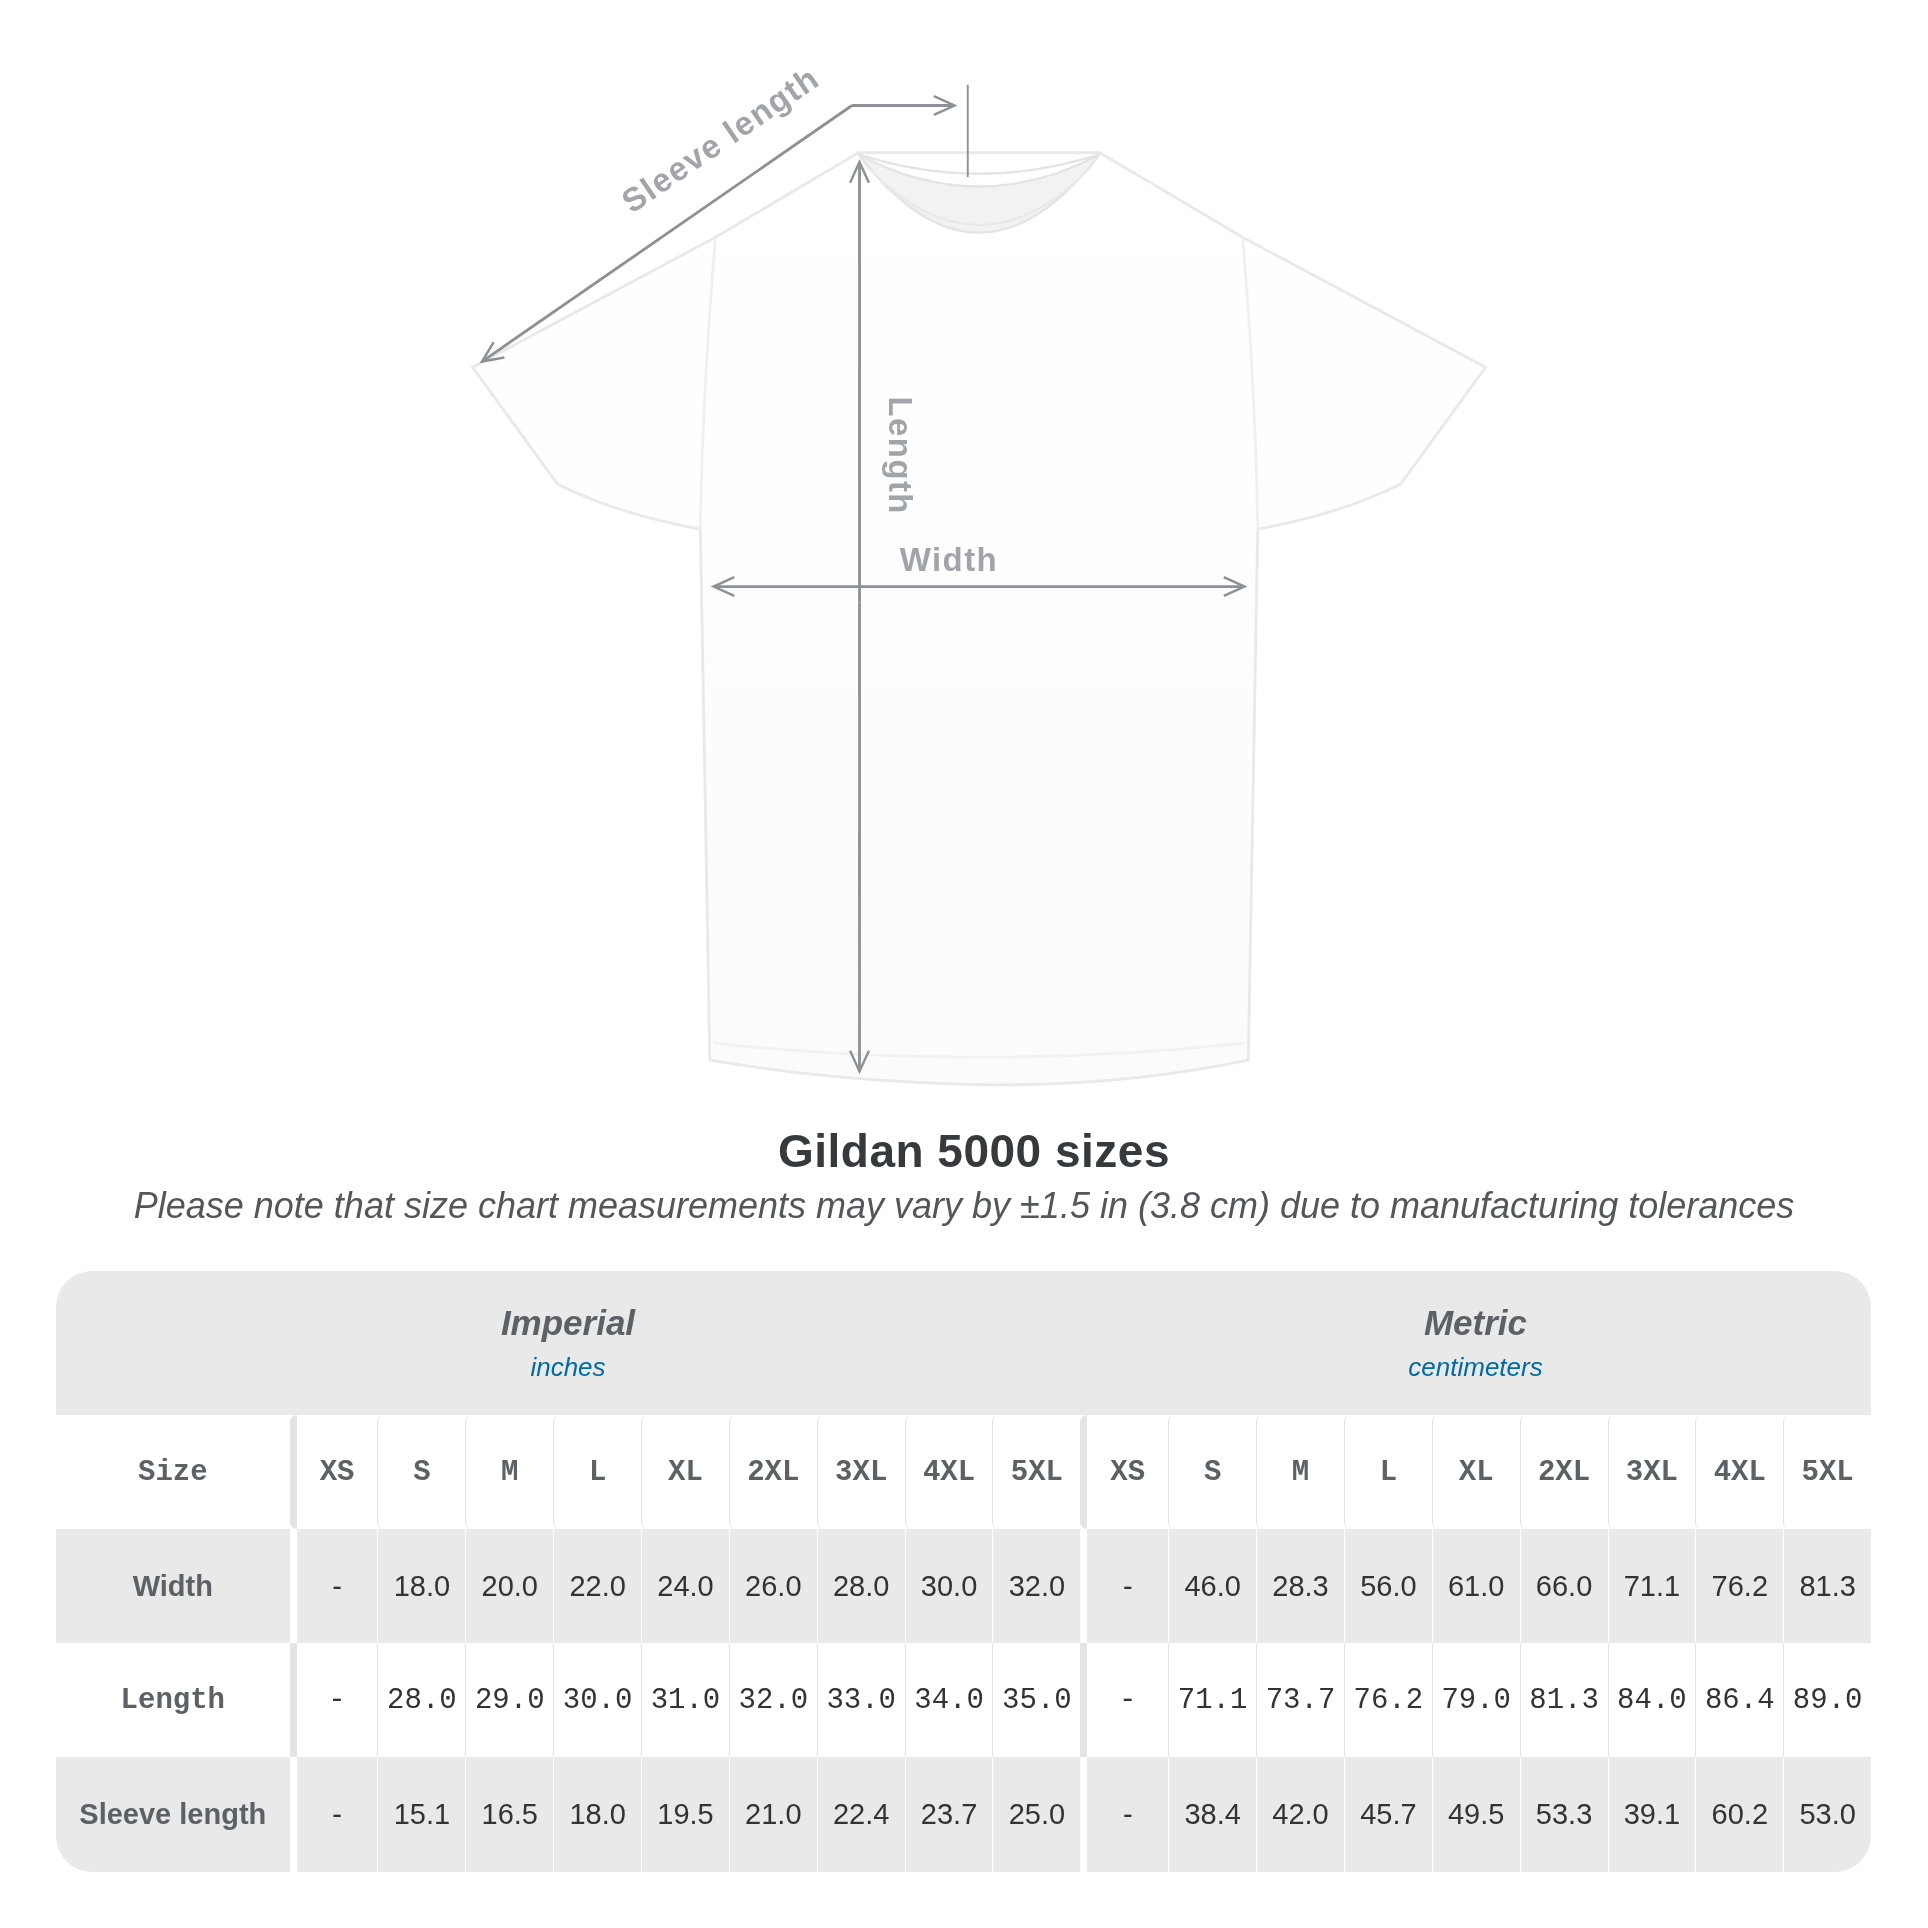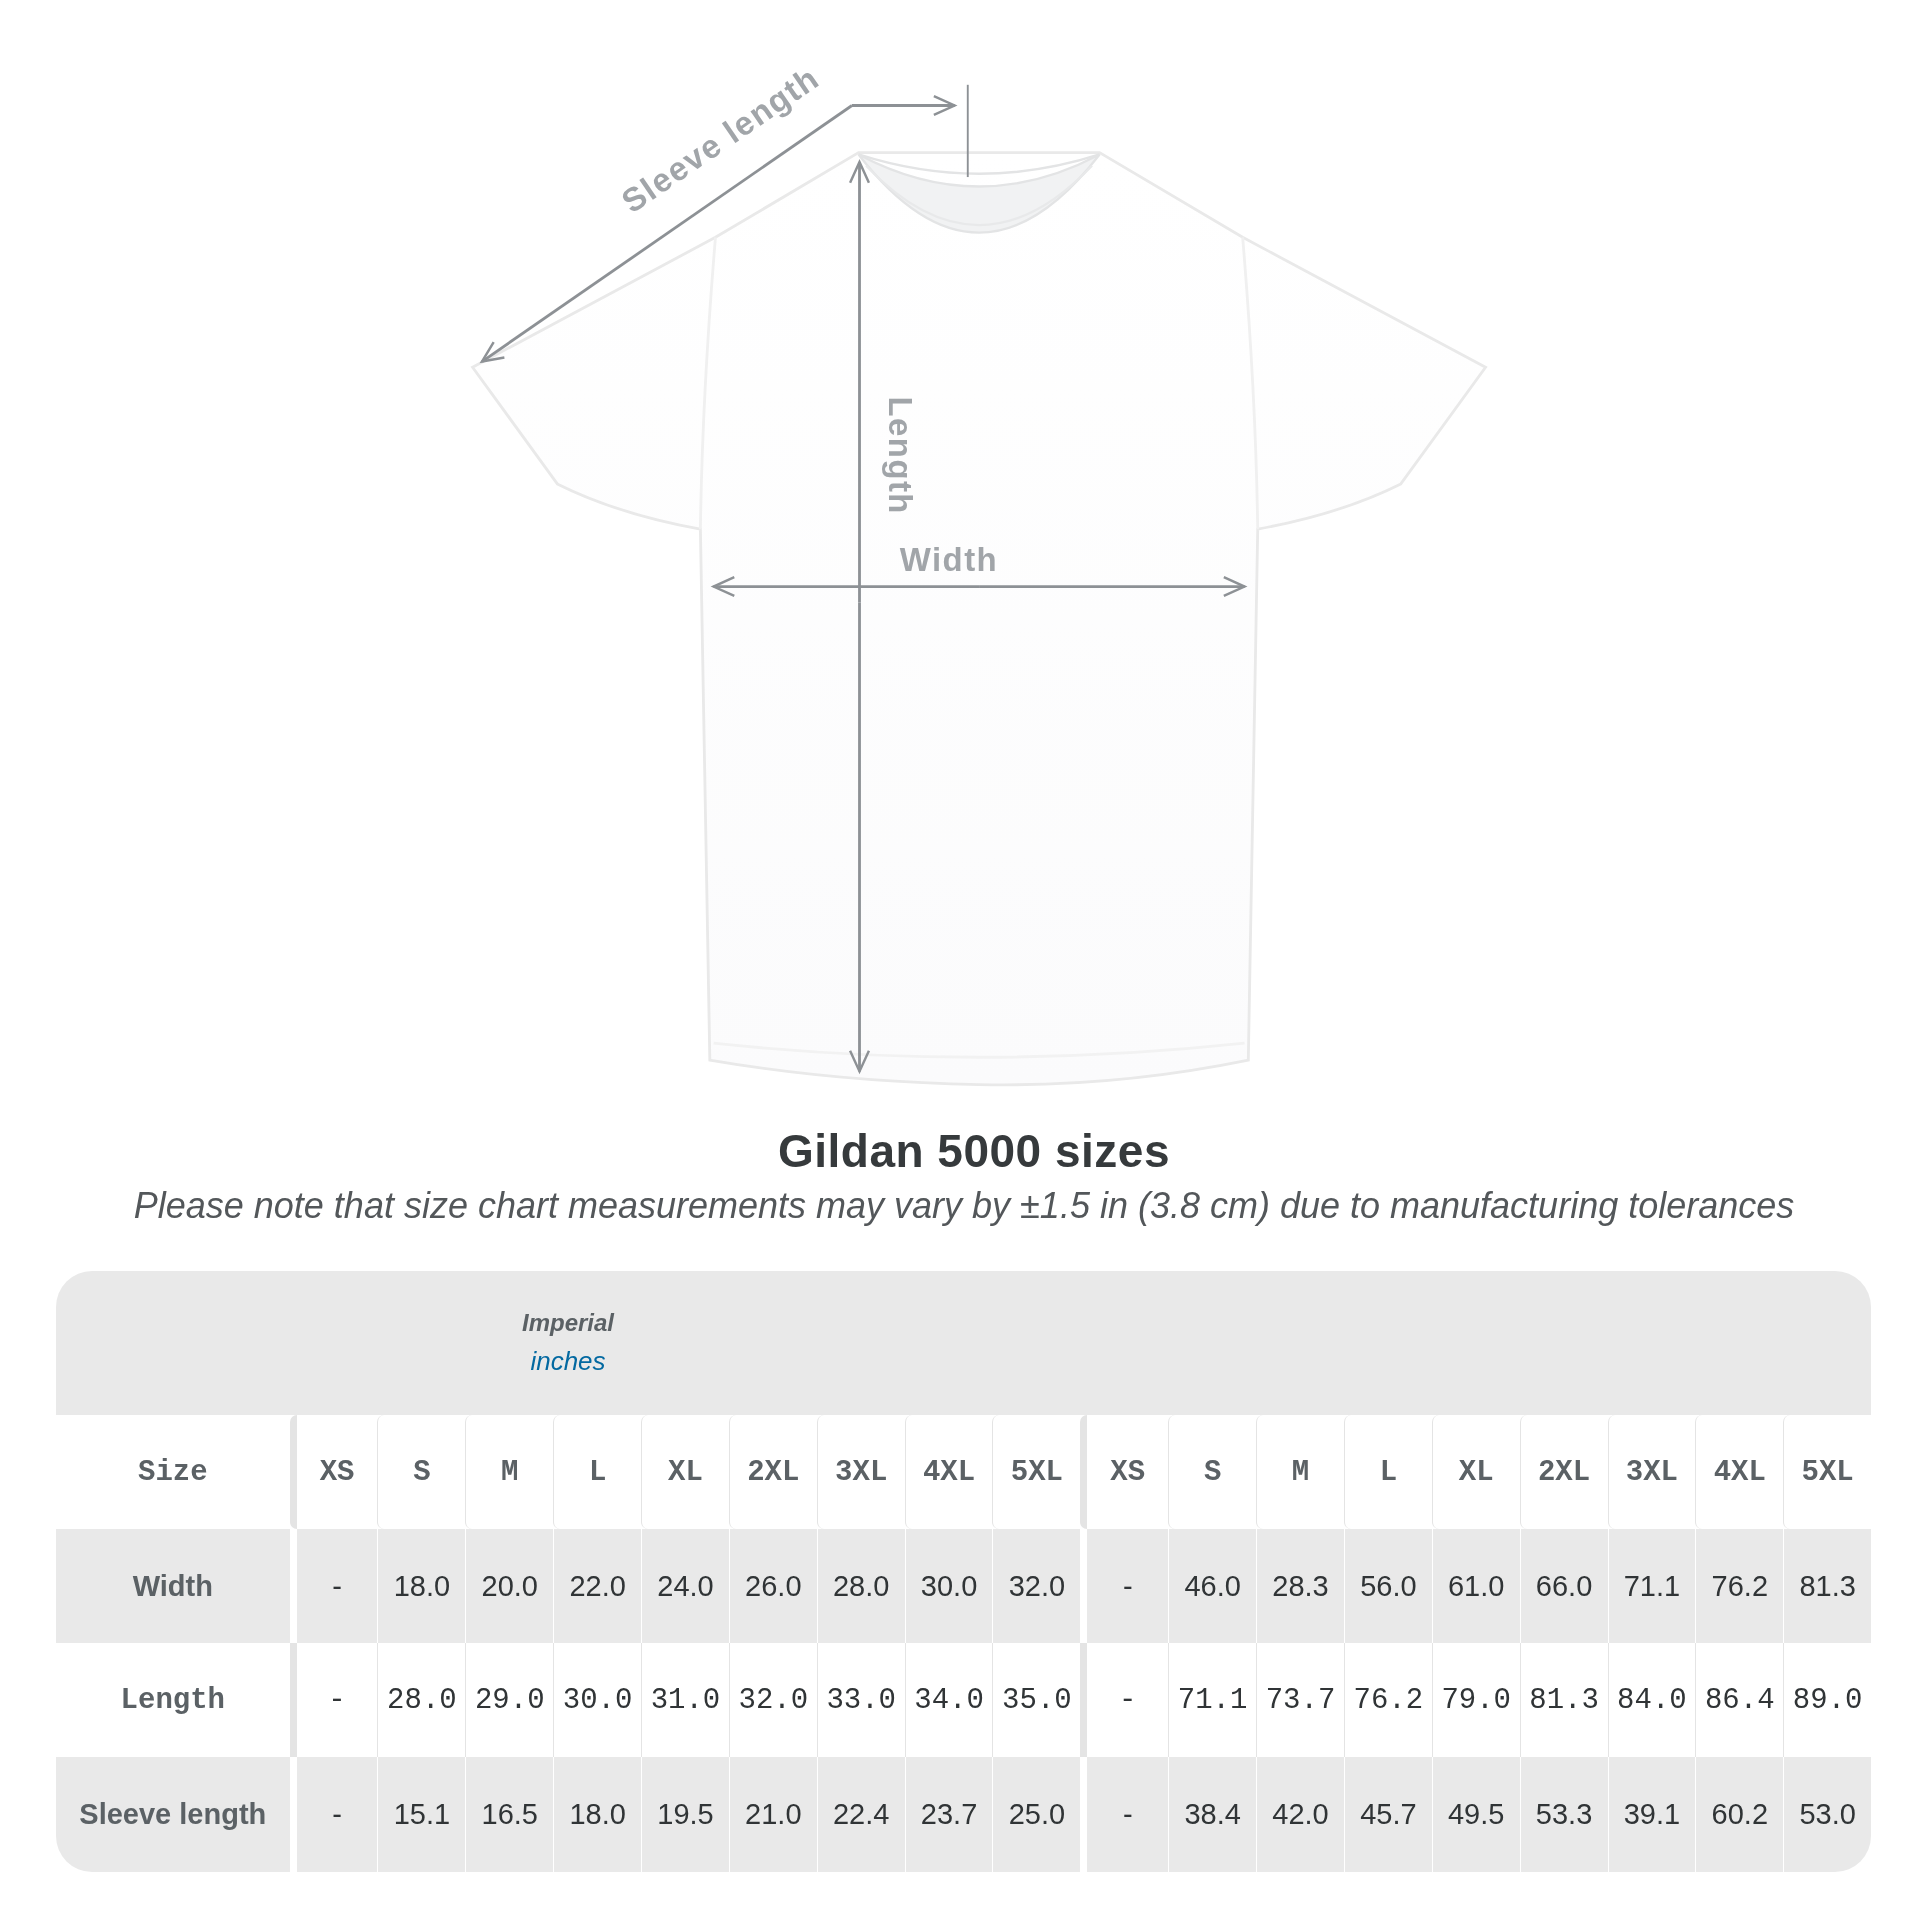--- a/index.html
+++ b/index.html
@@ -15,21 +15,21 @@
   .page-subtitle{position:absolute;left:0;top:1185px;width:1928px;text-align:center;
                  font-size:36px;font-style:italic;color:#53575a;}
 
   
   .table{position:absolute;left:56px;top:1271px;width:1815px;height:601px;
          border-radius:36px;overflow:hidden;background:#ffffff;}
   .band{display:flex;height:144px;background:#e9e9e9;}
   .band-group{display:flex;flex-direction:column;align-items:center;justify-content:center;gap:9.4px;}
   .band-group.imperial{width:1024px;}
   .band-group.metric{width:791px;}
-  .bg-label{font-size:24px;font-weight:bold;font-style:italic;color:#5b6165;}
+  .bg-label{font-size:35px;font-weight:bold;font-style:italic;color:#5b6165;}
   .bg-sub{font-size:26px;font-style:italic;color:#0369a1;}
 
   .trow{display:flex;height:114px;}
   .trow:last-child{height:115px;}
   .r-white{background:#ffffff;font-family:Liberation Mono, monospace;}
   .r-gray{background:#e9e9e9;}
 
   .cell{box-sizing:border-box;display:flex;align-items:center;justify-content:center;
         font-size:29px;color:#303436;}
   .label-cell{width:234px;font-weight:bold;color:#5b6165;}
@@ -94,20 +94,24 @@
   </svg>
 
   <div class="page-title">Gildan 5000 sizes</div>
   <div class="page-subtitle">Please note that size chart measurements may vary by ±1.5 in (3.8 cm) due to manufacturing tolerances</div>
 
   <div class="table">
     <div class="band">
       <div class="band-group imperial">
         <div class="bg-label">Imperial</div>
         <div class="bg-sub">inches</div>
+      </div>
+      <div class="band-group metric">
+        <div class="bg-label">Metric</div>
+        <div class="bg-sub">centimeters</div>
       </div>
     </div>
     <div class="trow r-white" id="rowHeader">
         <div class="cell label-cell">Size</div>
         <div class="cell data-cell head-cell first">XS</div>
         <div class="cell data-cell head-cell">S</div>
         <div class="cell data-cell head-cell">M</div>
         <div class="cell data-cell head-cell">L</div>
         <div class="cell data-cell head-cell">XL</div>
         <div class="cell data-cell head-cell">2XL</div>

